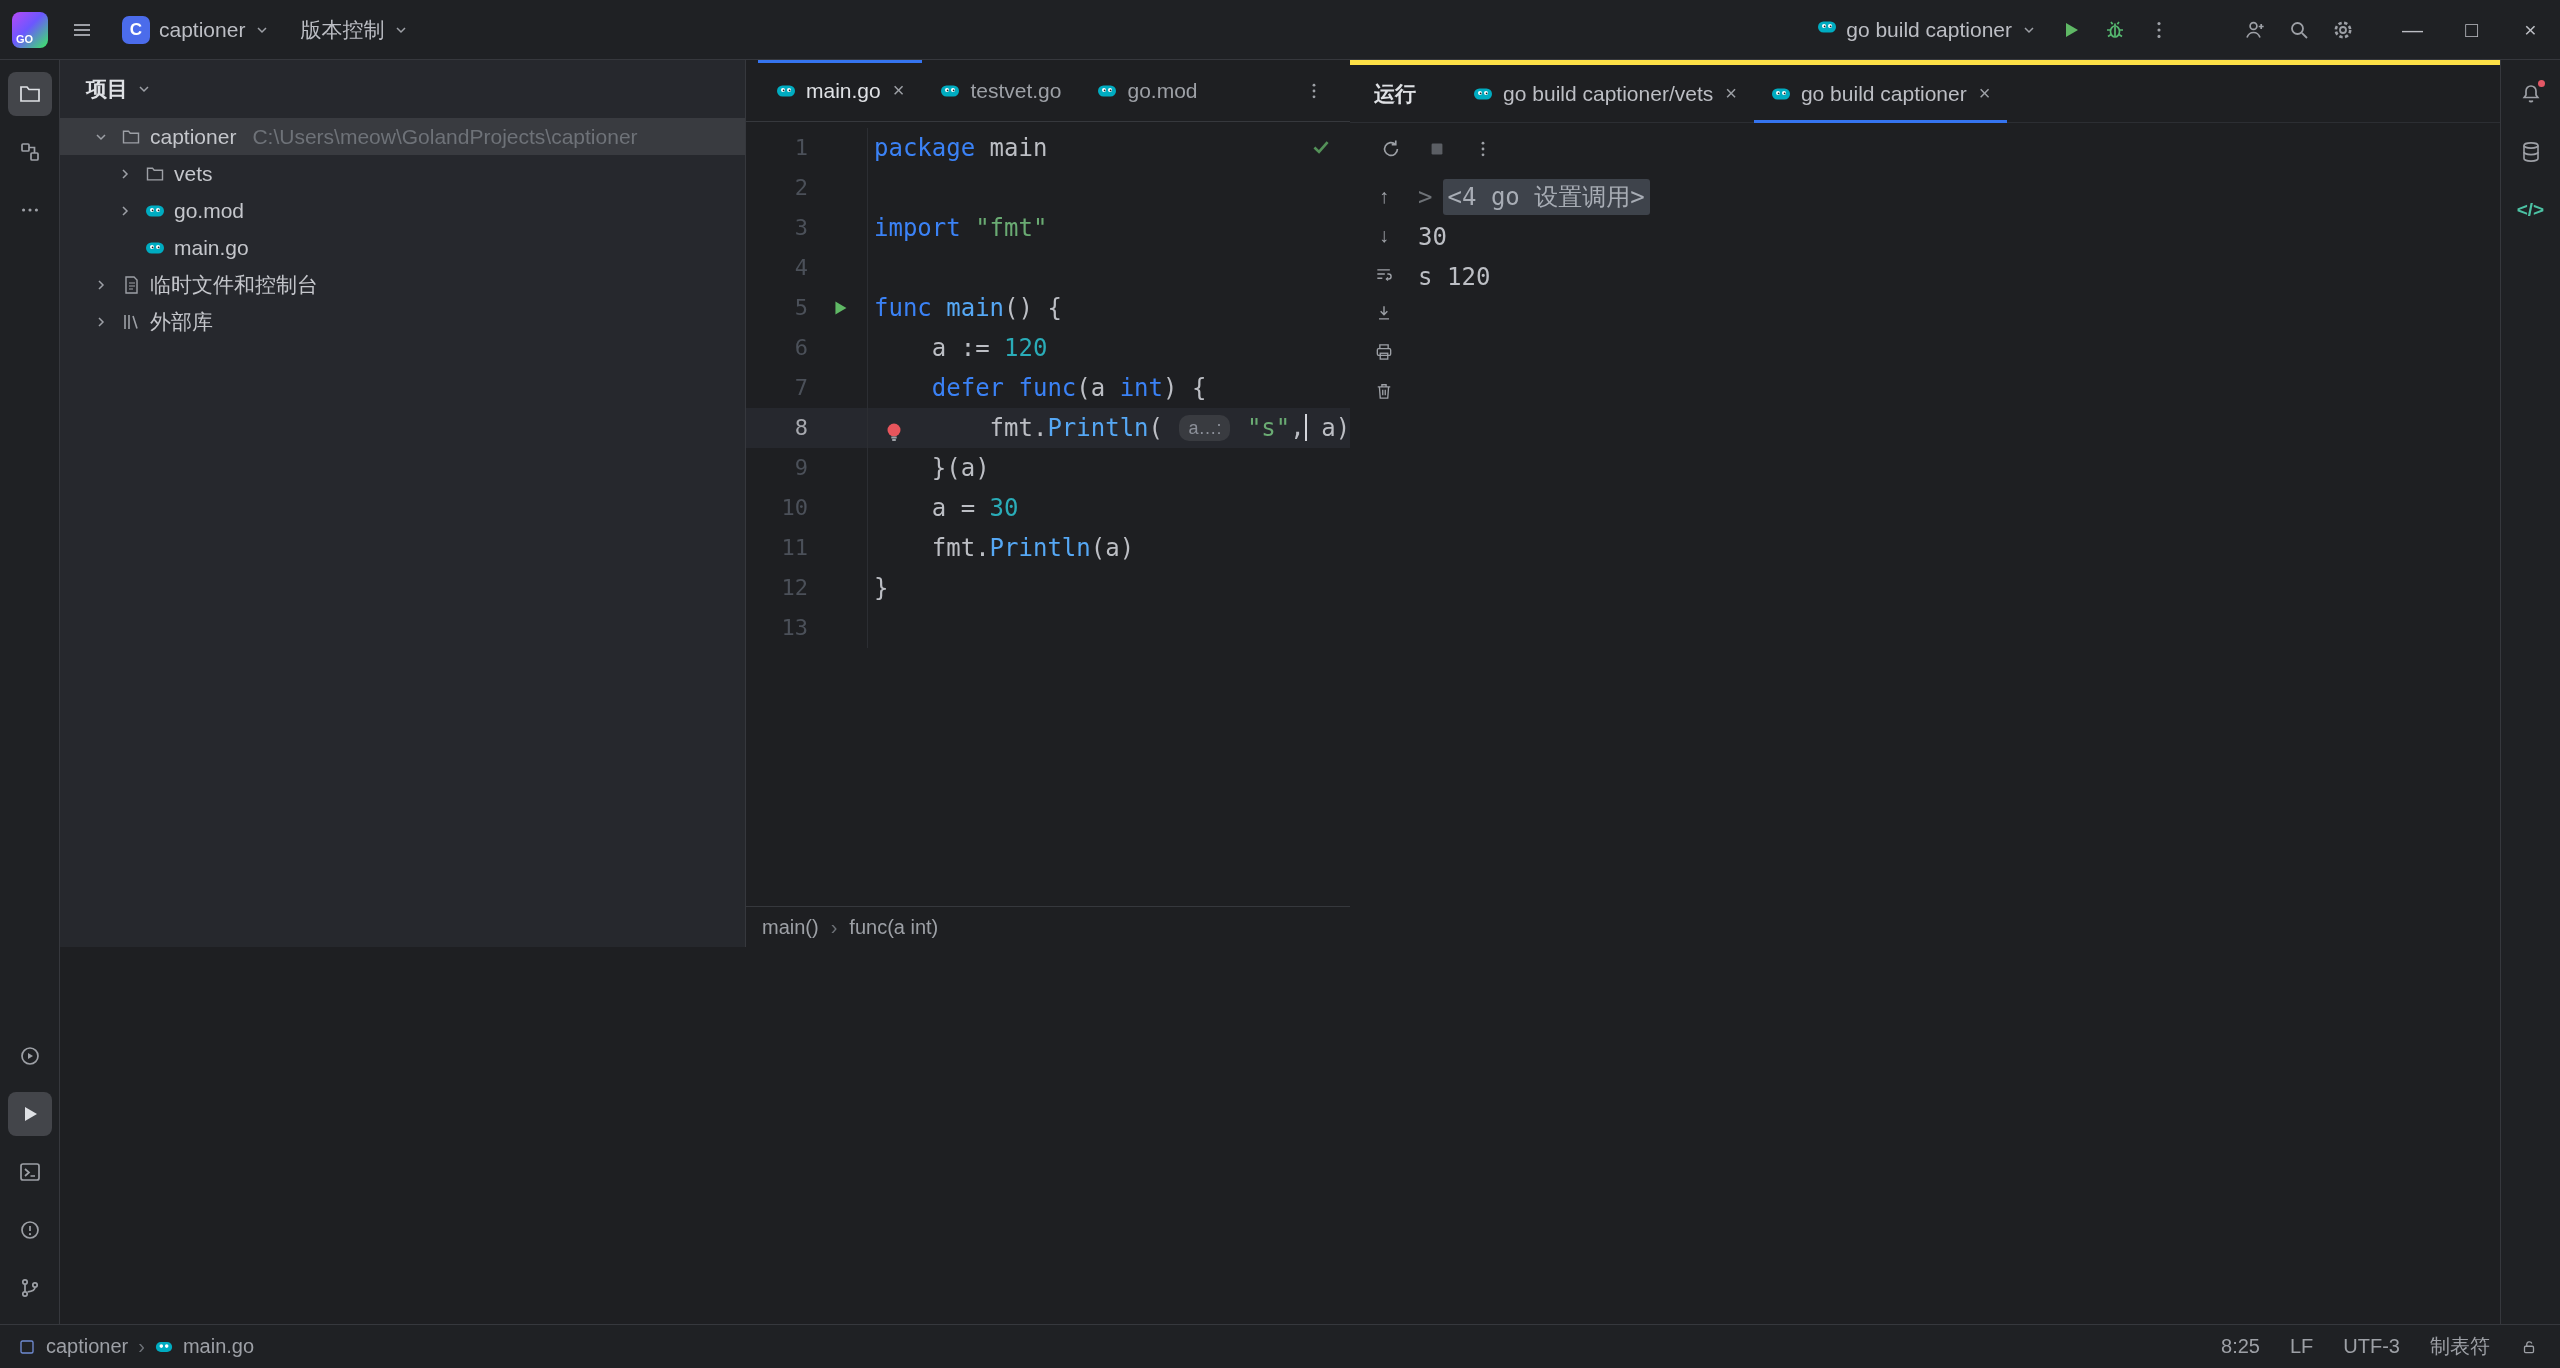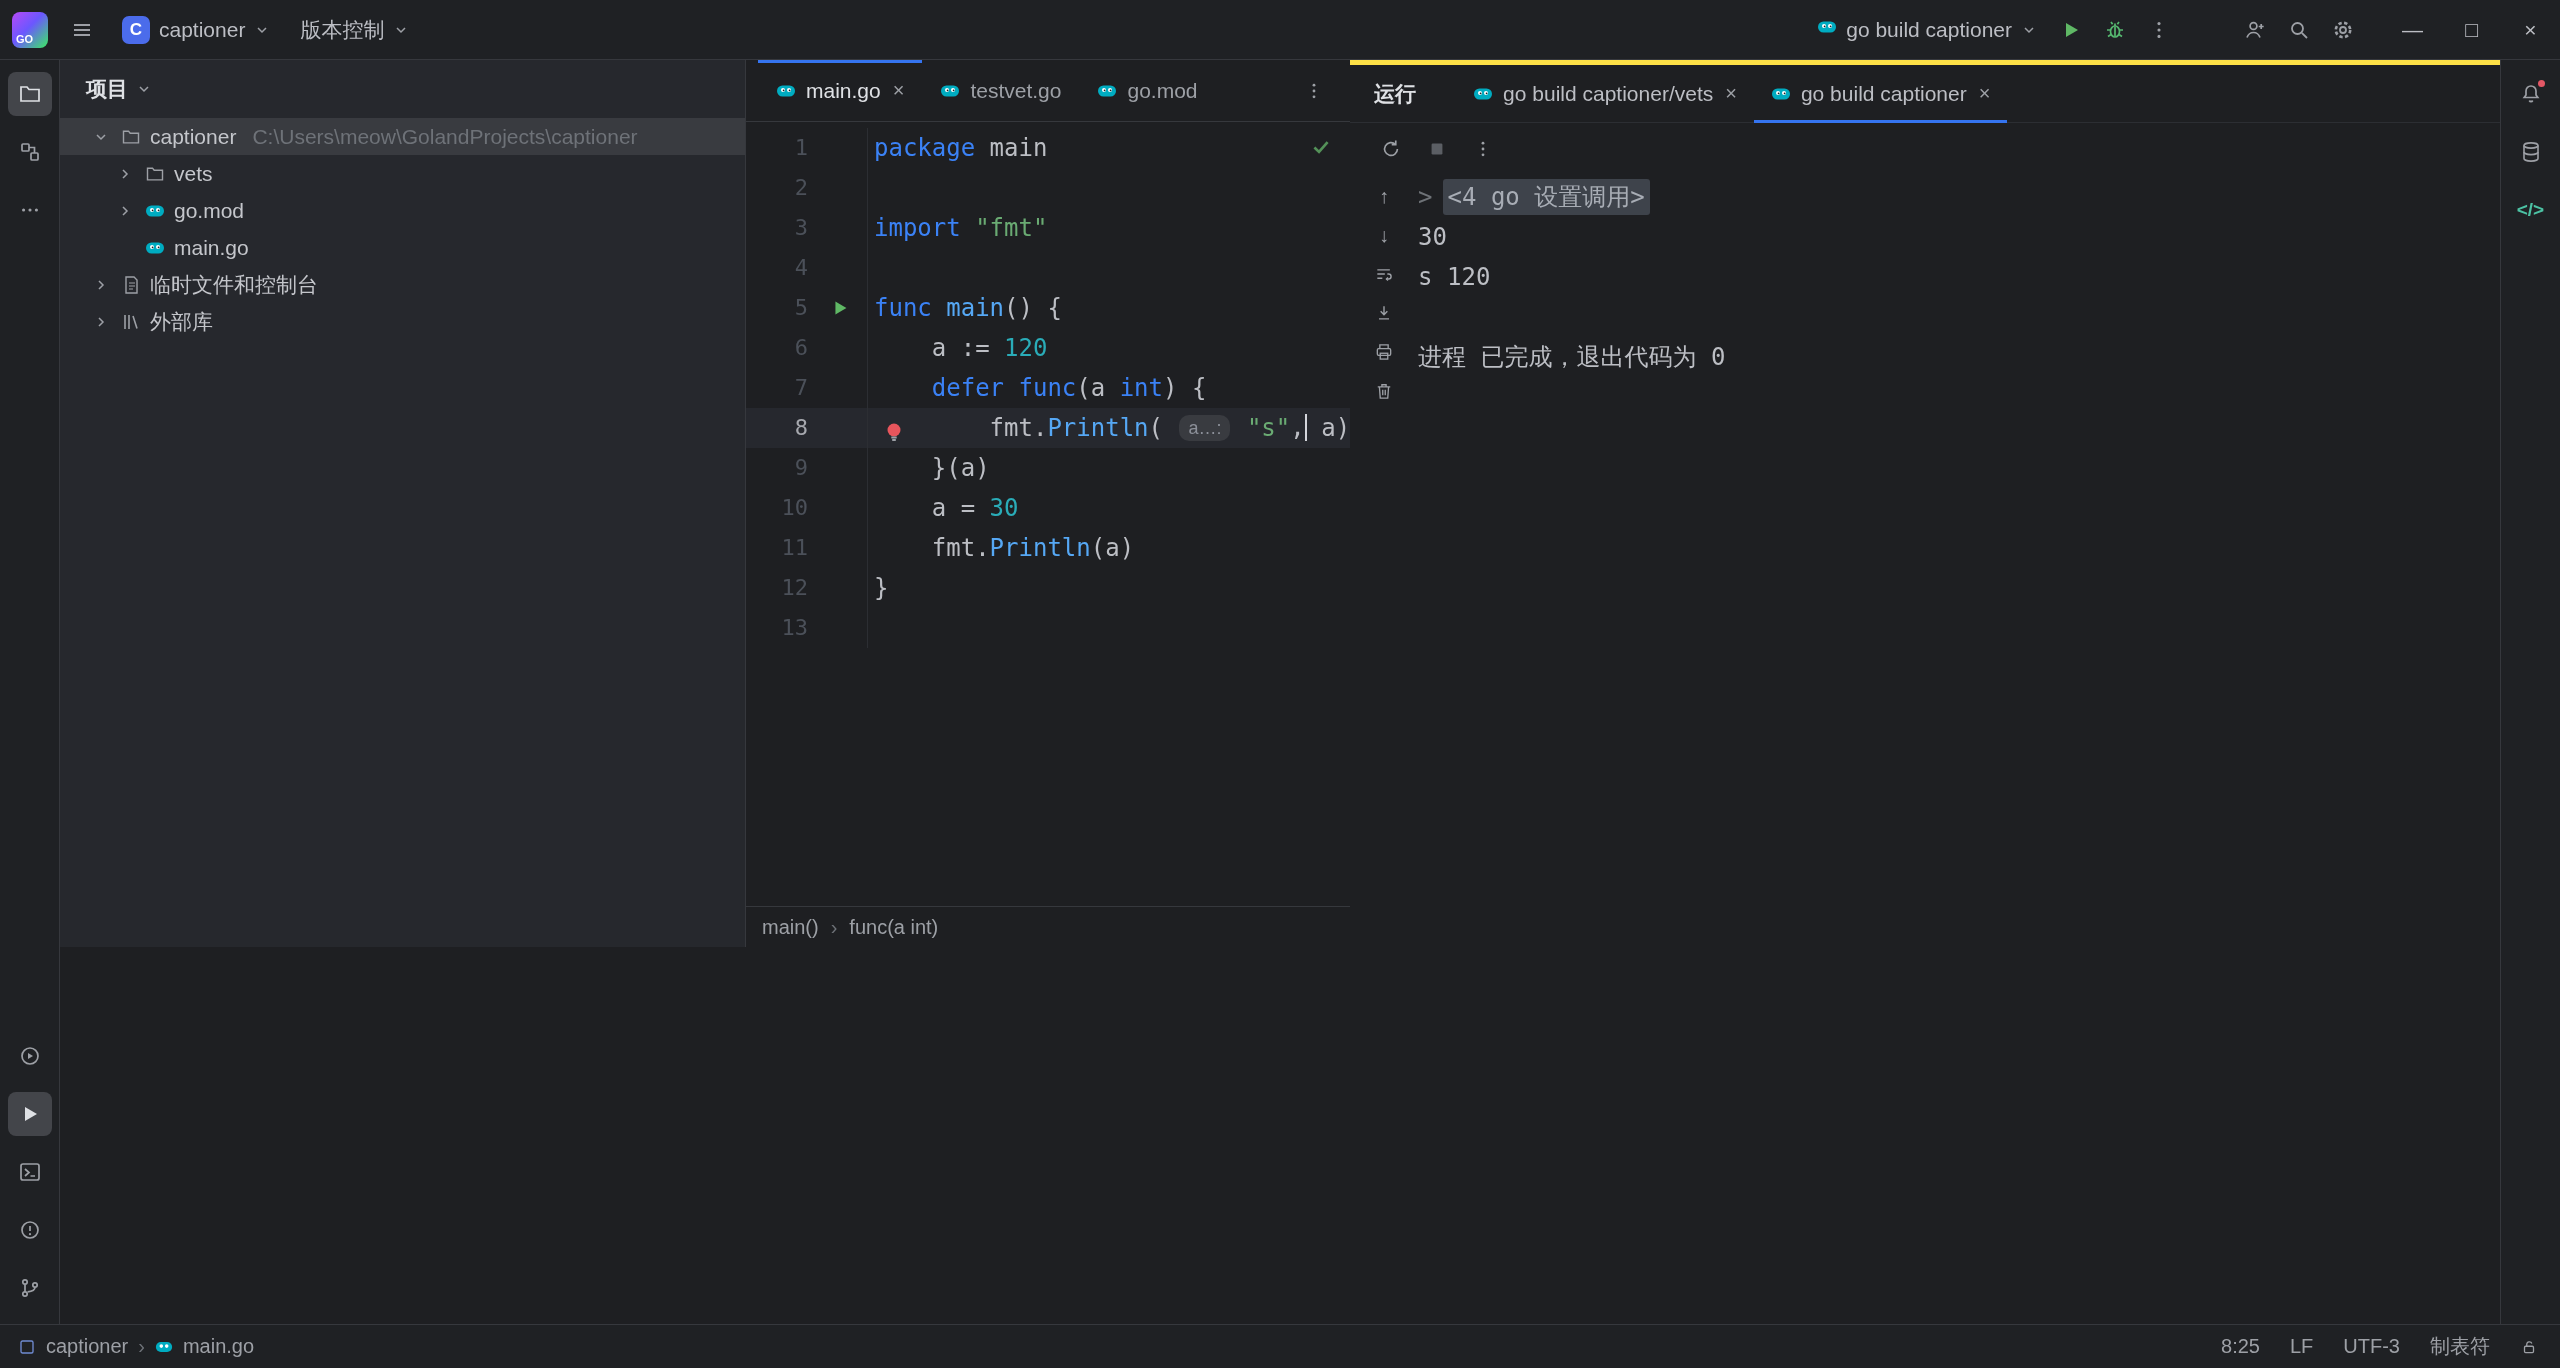--- a/index.html
+++ b/index.html
@@ -655,21 +655,20 @@
               <svg width="20" height="20" viewBox="0 0 24 24" fill="none" stroke="currentColor" stroke-width="1.6">
                   <path d="M4.5 7h15M9.5 7V4.5h5V7M6.5 7l1 13.5h9l1-13.5M10.5 10.5v6.5M13.5 10.5v6.5"></path>
                 </svg>
             </button>
           </div>
           <div class="console-body">
               <div class="console-line"><span class="fold">&gt;</span><span class="console-hl">&lt;4 go 设置调用&gt;</span></div>
               <div class="console-line"><span>30</span></div>
               <div class="console-line"><span>s 120</span></div>
               <div class="console-line"></div>
-              <div class="console-line"><span>进程 已完成，退出代码为 0</span></div>
             </div>
         </div>
       </section>
     </div>
 
     <nav class="stripe stripe-right">
       <button class="stripe-btn">
         <svg width="24" height="24" viewBox="0 0 24 24" fill="none" stroke="currentColor" stroke-width="1.7">
             <path d="M12 4a5 5 0 0 1 5 5v4l1.8 2.5H5.2L7 13V9a5 5 0 0 1 5-5z"></path>
             <path d="M10.3 18.5a1.9 1.9 0 0 0 3.4 0"></path>

